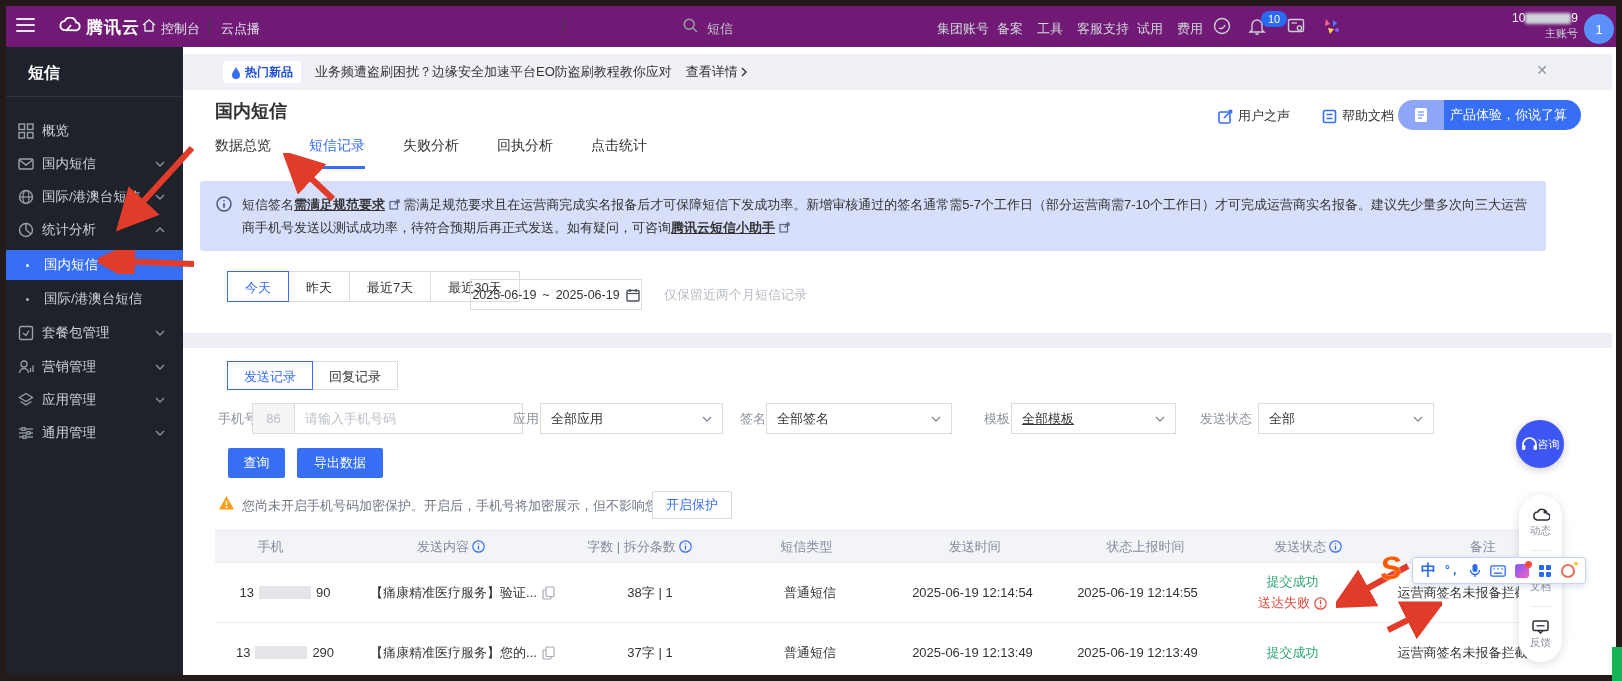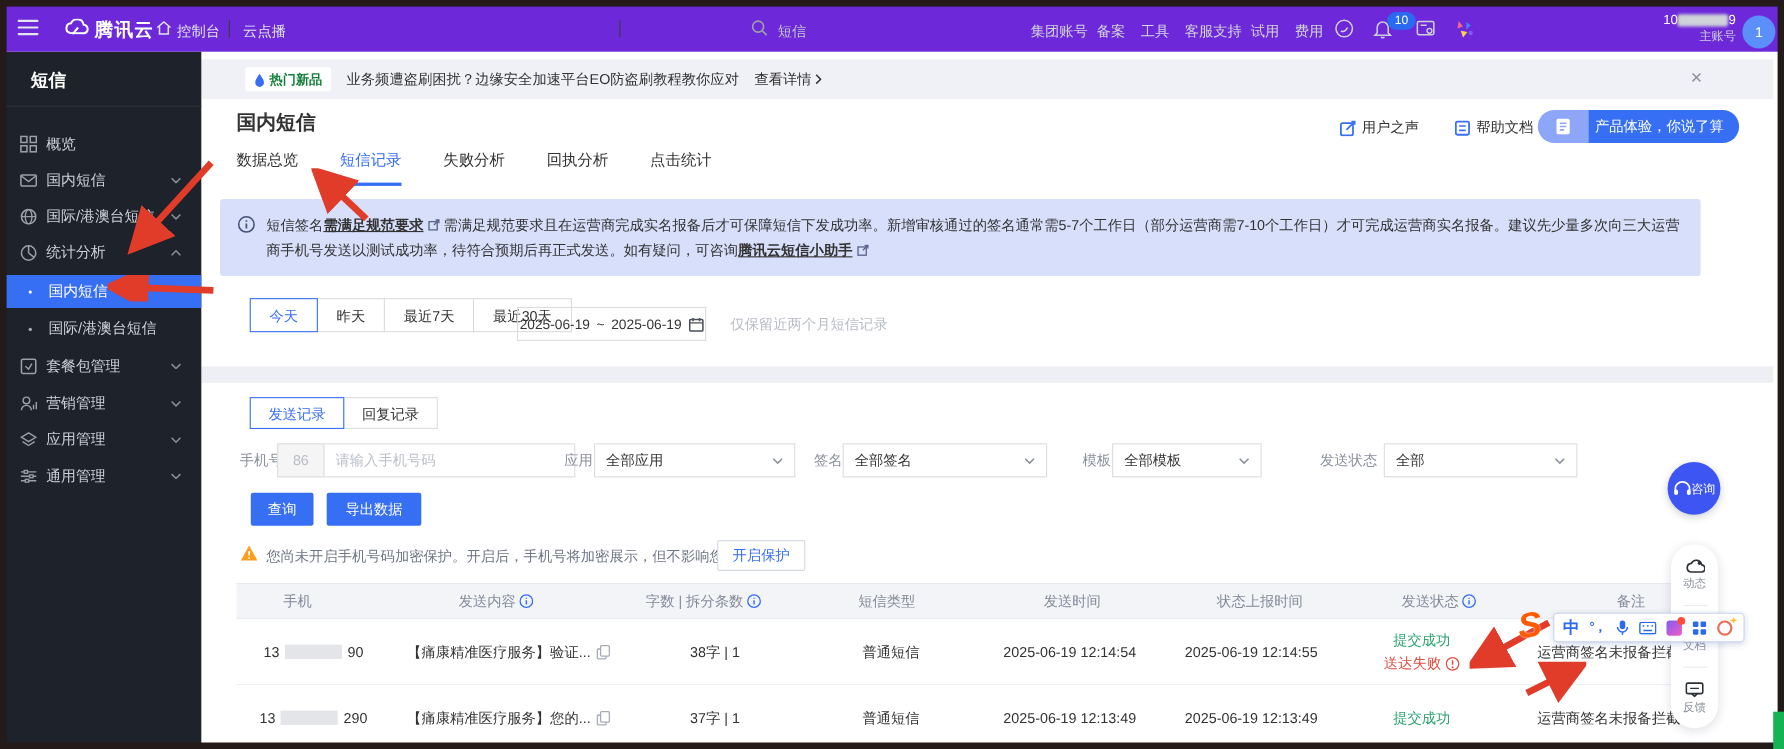--- a/index.html
+++ b/index.html
@@ -2,21 +2,21 @@
 <html><head>
 <meta charset="utf-8">
 <style>
   html,body{margin:0;padding:0;background:#fff;}
   .screen{position:relative;width:1622px;height:681px;overflow:hidden;background:#fff;
     font-family:"Liberation Sans","DejaVu Sans",sans-serif;-webkit-font-smoothing:antialiased;}
   .abs{position:absolute;}
   .frame{position:absolute;inset:0;border:6px solid #241a1a;z-index:55;pointer-events:none;}
 
   
-  .topbar{position:absolute;left:0;top:5px;width:1622px;height:42px;background:#6d28d9;z-index:10;}
+  .topbar{position:absolute;left:0;top:5px;width:1622px;height:42px;background:#701a75;z-index:10;}
   .hamburger span{display:block;width:19px;height:2px;background:#e3e6eb;margin-bottom:4px;border-radius:1px;}
   .brand{font-size:17px;font-weight:bold;color:#fff;letter-spacing:1px;}
   .tb-link{font-size:13px;color:#e2e5ea;}
   .tb-nav{font-size:13px;color:#d2d5db;}
   .tb-sep{width:1px;height:16px;background:#3a3b3f;}
   .search-text{font-size:13px;color:#c0c4cc;}
   .badge{min-width:18px;height:16px;line-height:16px;background:#2a6af2;color:#fff;border-radius:9px;
     font-size:11px;text-align:center;padding:0 4px;}
   .acct{font-size:12px;color:#fff;text-align:right;line-height:15px;}
   .acct-role{font-size:11px;color:#cfd3da;}
@@ -37,21 +37,21 @@
   .side-sub .s-label{margin-left:15px;}
   .side-sub.active{background:#366ef4;}
   .side-sub.active .s-label{color:#fff;}
   .side-sub.active .dot{background:#fff;}
 
   
   .main{position:absolute;left:183px;top:47px;width:1429px;height:628px;background:#fff;z-index:1;}
   .banner{position:absolute;left:183px;top:54px;width:1429px;height:36px;background:#f0f1f6;z-index:2;
     display:flex;align-items:center;}
   .nb-badge{margin-left:40px;height:22px;background:#fff;border-radius:3px;display:flex;align-items:center;
-    padding:0 8px;font-size:12px;color:#15803d;font-weight:600;}
+    padding:0 8px;font-size:12px;color:#1d4ed8;font-weight:600;}
   .nb-text{margin-left:14px;font-size:13px;color:#333;}
   .nb-link{margin-left:14px;font-size:13px;color:#333;cursor:pointer;display:flex;align-items:center;gap:3px;}
   .nb-close{position:absolute;right:64px;top:8px;font-size:14px;color:#8f949d;cursor:pointer;}
 
   .page-title{position:absolute;left:215px;top:99px;font-size:18px;font-weight:bold;color:#333;z-index:2;}
   .hd-link{position:absolute;top:107px;display:flex;align-items:center;gap:5px;font-size:13px;color:#333;cursor:pointer;z-index:2;}
   .exp-pill{position:absolute;left:1398px;top:100px;height:30px;display:flex;z-index:2;cursor:pointer;}
   .exp-chip{width:46px;background:#8ea6f8;border-radius:15px 0 0 15px;display:flex;align-items:center;justify-content:center;}
   .exp-main{background:#366ef4;color:#fff;font-size:13px;border-radius:0 15px 15px 0;display:flex;
     align-items:center;padding:0 14px 0 6px;}
@@ -420,21 +420,21 @@
     </svg>
   </div>
   <div class="f-label" style="left:740px;">签名</div>
   <div class="select" style="left:766px;width:186px;">
     <span>全部签名</span>
     <svg width="10" height="6" viewBox="0 0 10 6">
       <polyline points="1,1 5,5 9,1" fill="none" stroke="#8a8f99" stroke-width="1.4"></polyline>
     </svg>
   </div>
   <div class="f-label" style="left:984px;">模板</div>
-  <div class="select" style="left:1011px;width:136px;">
+  <div class="select" style="left:1011px;width:165px;text-decoration:underline;">
     <span>全部模板</span>
     <svg width="10" height="6" viewBox="0 0 10 6">
       <polyline points="1,1 5,5 9,1" fill="none" stroke="#8a8f99" stroke-width="1.4"></polyline>
     </svg>
   </div>
   <div class="f-label" style="left:1200px;">发送状态</div>
   <div class="select" style="left:1258px;width:176px;">
     <span>全部</span>
     <svg width="10" height="6" viewBox="0 0 10 6">
       <polyline points="1,1 5,5 9,1" fill="none" stroke="#8a8f99" stroke-width="1.4"></polyline>

